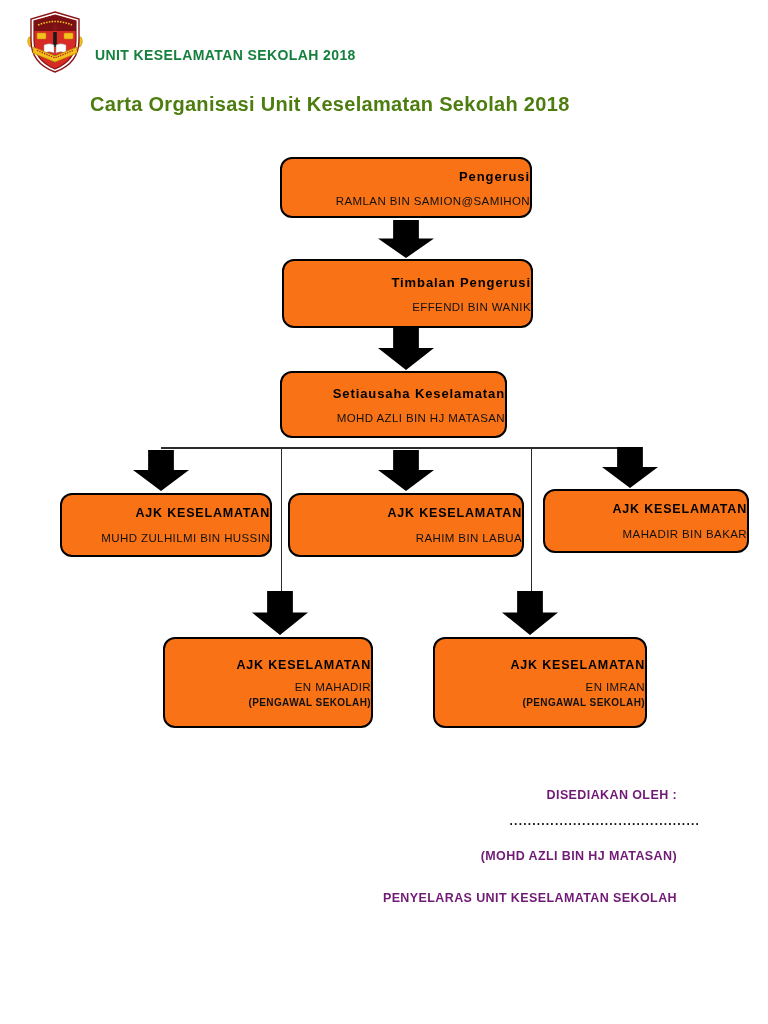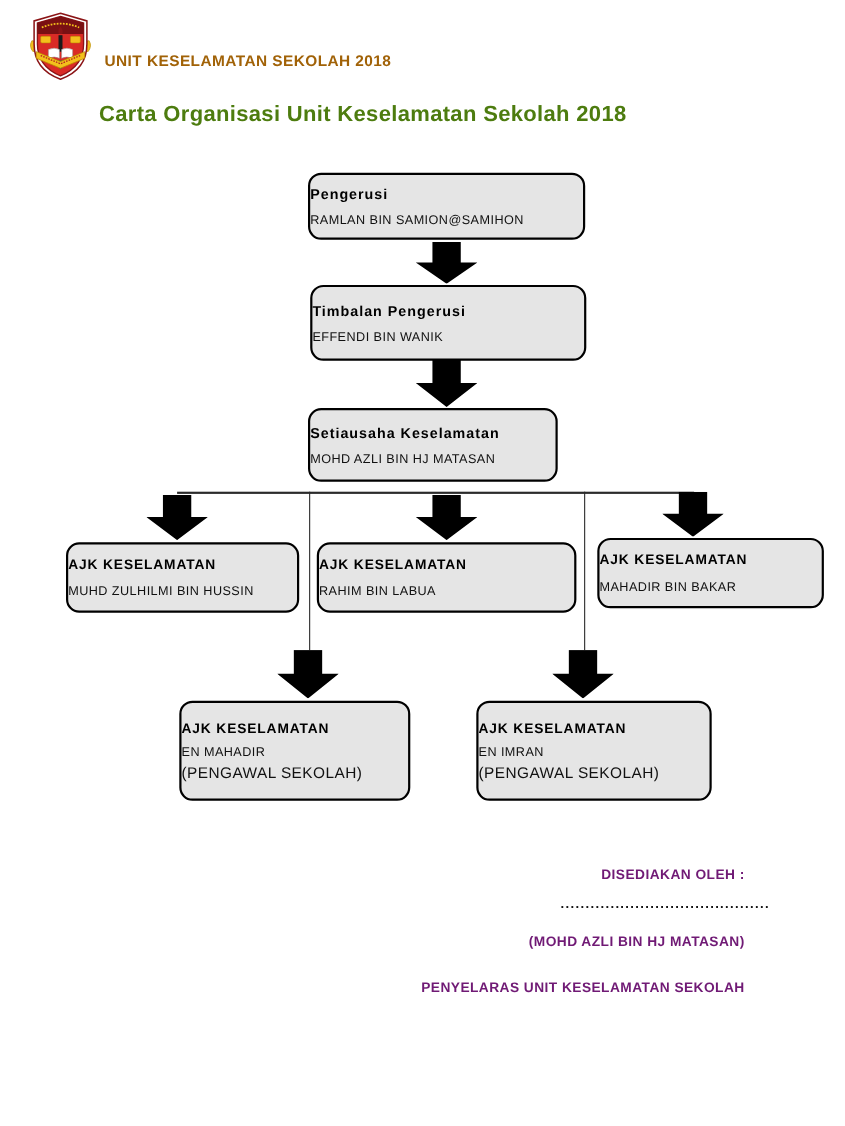--- a/index.html
+++ b/index.html
@@ -9,46 +9,46 @@
     background:#ffffff;
     font-family:"Liberation Sans", sans-serif;
     color:#1a1a1a;
     overflow:hidden;
   }
 
   
   .crest { position:absolute; left:26px; top:11px; width:58px; height:62px; }
   .header-title {
     position:absolute; left:95px; top:47px;
-    font-size:14px; font-weight:bold; letter-spacing:0.4px; color:#a16207;
+    font-size:14px; font-weight:bold; letter-spacing:0.4px; color:#15803d;
   }
   .doc-title {
     position:absolute; left:90px; top:93px;
     font-size:20px; font-weight:bold; letter-spacing:0.3px; color:#4d7c0f;
   }
 
   
   .node {
     position:absolute;
     border:2.5px solid #000;
     border-radius:12px;
-    background:#e5e5e5;
+    background:#f97316;
     display:flex; flex-direction:column;
-    align-items:flex-start; justify-content:center;
+    align-items:flex-end; justify-content:center;
     text-align:center;
   }
   .node .role {
     font-size:13px; font-weight:bold; letter-spacing:0.9px; color:#000;
     margin-bottom:11px;
   }
   .node .pname {
     font-size:11.5px; font-weight:normal; letter-spacing:0.4px; color:#111;
   }
   .node .pnote {
-    font-size:14px; font-weight:normal; letter-spacing:0.4px; color:#111;
+    font-size:10px; font-weight:bold; letter-spacing:0.4px; color:#111;
     margin-top:4px;
   }
 
   
   .blockarrow {
     position:absolute; width:56px; height:42px; background:#000;
     clip-path: polygon(27% 0, 73% 0, 73% 49%, 100% 49%, 50% 100%, 0 49%, 27% 49%);
     z-index:2;
   }
 

